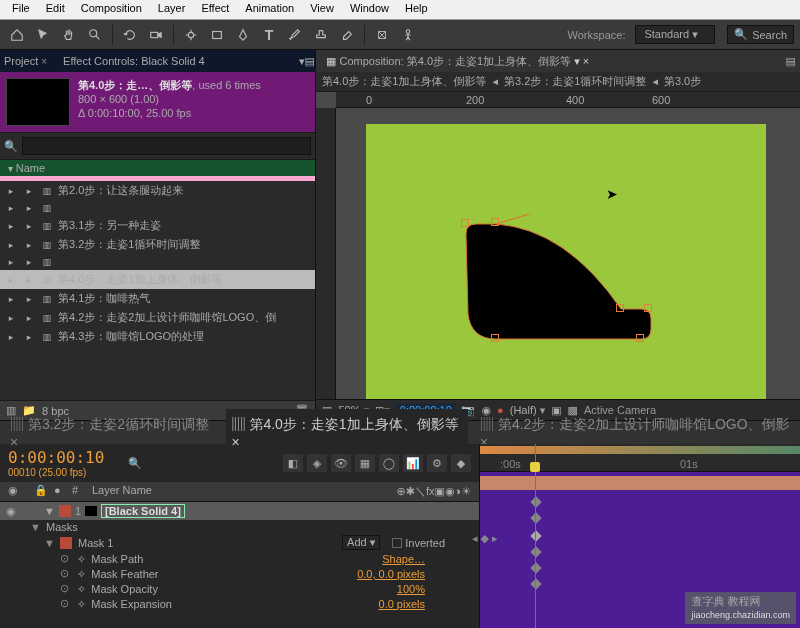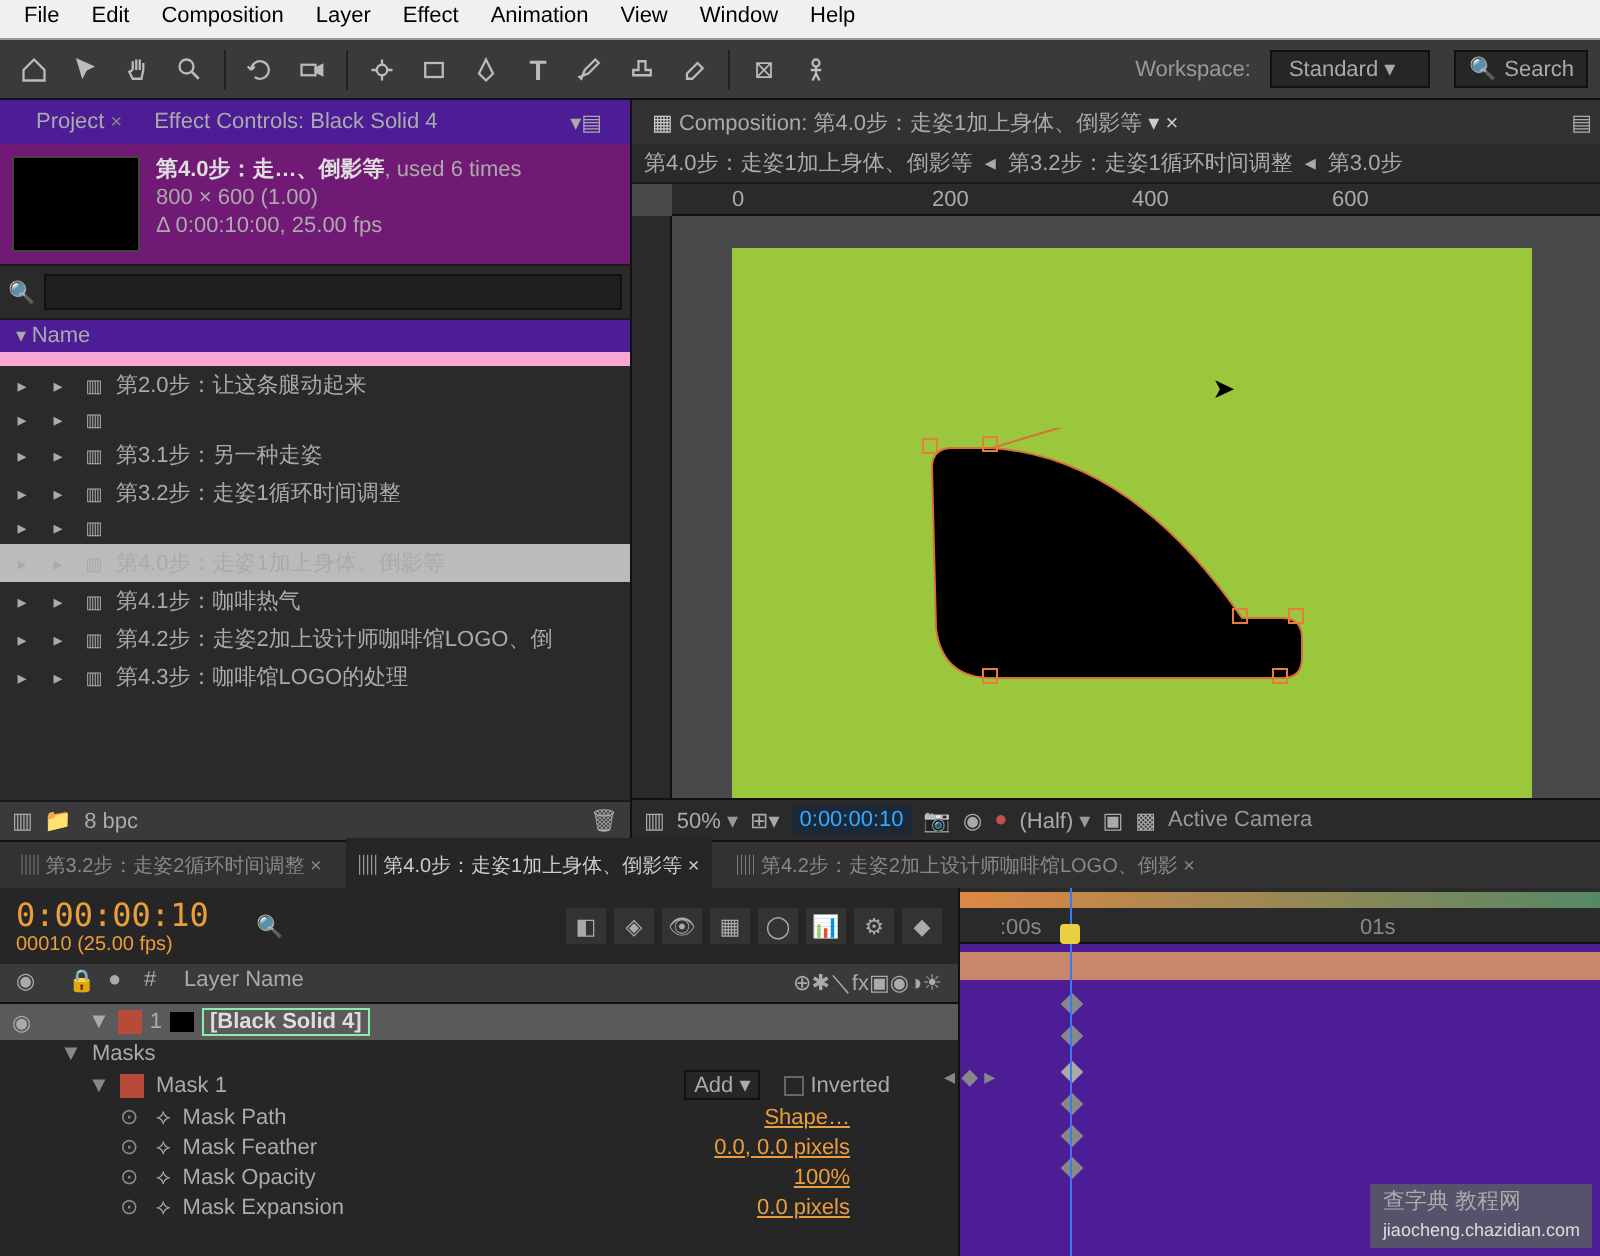--- a/index.html
+++ b/index.html
@@ -8,30 +8,30 @@
 .menubar span{color:#000;padding:2px 8px;cursor:pointer}
 .toolbar{background:#3a3a3a;height:30px;display:flex;align-items:center;padding:0 6px;gap:4px;border-bottom:1px solid #111}
 .tool-btn{width:22px;height:22px;background:#3a3a3a;display:flex;align-items:center;justify-content:center;cursor:pointer;color:#bbb}
 .tool-btn svg{width:14px;height:14px;fill:#bbb;stroke:#bbb}
 .tb-sep{width:1px;height:20px;background:#222;margin:0 2px}
 .ws-label{color:#999;margin-left:auto;margin-right:6px}
 .ws-drop{background:#262626;border:1px solid #111;padding:2px 8px;min-width:80px}
 .search-box{background:#262626;border:1px solid #111;padding:2px 6px;display:flex;align-items:center;gap:4px;margin-left:8px}
 .main{display:flex;height:370px}
 .left-panel{width:316px;background:#2a2a2a;display:flex;flex-direction:column;border-right:1px solid #111}
-.panel-tabs{background:#4c1d95;height:22px;display:flex;align-items:center;padding:0 14px;gap:8px}
+.panel-tabs{background:#0f172a;height:22px;display:flex;align-items:center;padding:0 0;gap:8px}
 .panel-tabs .tab{padding:2px 4px;color:#ccc;cursor:pointer;display:flex;align-items:center;gap:3px}
 .panel-tabs .tab.dim{color:#888}
 .close-x{font-size:10px;color:#888}
 .proj-header{padding:6px;display:flex;gap:8px;background:#701a75}
 .thumb{width:64px;height:48px;background:#000;border:1px solid #444}
 .proj-info{font-size:10px;line-height:14px;color:#aaa}
 .proj-search{display:flex;align-items:center;padding:4px;gap:4px;border-top:1px solid #1a1a1a;border-bottom:1px solid #1a1a1a}
 .proj-search input{flex:1;background:#1e1e1e;border:1px solid #111;padding:2px 4px;color:#aaa}
-.col-header{background:#4c1d95;padding:2px 8px;border-bottom:7px solid #f9a8d4;font-size:10px}
+.col-header{background:#14532d;padding:2px 8px;border-bottom:5px solid #f9a8d4;font-size:10px}
 .proj-list{flex:1;overflow:hidden}
 .proj-item{display:flex;align-items:center;padding:2px 4px;gap:4px;cursor:pointer}
 .proj-item.sel{background:#bbb;color:#000}
 .proj-item .ic{width:14px;height:12px;display:flex;align-items:center;justify-content:center;font-size:9px}
 .proj-footer{background:#3a3a3a;padding:3px 6px;display:flex;align-items:center;gap:6px;font-size:10px;border-top:1px solid #1a1a1a}
 .right-panel{flex:1;background:#262626;display:flex;flex-direction:column}
 .comp-tabs{background:#323232;height:22px;display:flex;align-items:center;padding:0 4px}
 .comp-tabs .tab{padding:2px 6px;color:#ccc;cursor:pointer}
 .breadcrumb{background:#2a2a2a;padding:2px 6px;display:flex;align-items:center;gap:6px;font-size:10px;border-bottom:1px solid #1a1a1a;white-space:nowrap;overflow:hidden}
 .viewport{flex:1;background:#4a4a4a;position:relative;overflow:hidden}
@@ -39,21 +39,21 @@
 .ruler-h span{position:absolute;top:2px}
 .ruler-v{position:absolute;top:16px;left:0;width:20px;bottom:0;background:#2a2a2a;border-right:1px solid #111}
 .canvas{position:absolute;top:32px;left:50px;width:400px;height:300px;background:#9ac73c}
 .shape{position:absolute;top:90px;left:90px;width:200px;height:130px}
 .shape svg{width:100%;height:100%}
 .handle{position:absolute;width:8px;height:8px;border:1px solid #e87b3e;background:transparent}
 .comp-footer{background:#2a2a2a;padding:3px 6px;display:flex;align-items:center;gap:6px;font-size:10px;border-top:1px solid #111}
 .comp-footer .val{color:#999}
 .tc-blue{color:#3af;background:#1a2838;padding:1px 4px}
 .timeline-tabs{background:#323232;height:24px;display:flex;align-items:center;padding:0 4px;gap:6px;border-top:1px solid #111}
-.timeline-tabs .tab{padding:7px 6px;color:#888;cursor:pointer;font-size:10px}
+.timeline-tabs .tab{padding:7px 6px;color:#888;cursor:pointer;font-size:14px}
 .timeline-tabs .tab.active{color:#ccc;background:#262626}
 .timeline{background:#262626;display:flex;height:184px}
 .tl-left{width:480px;border-right:1px solid #111;display:flex;flex-direction:column}
 .tl-header{display:flex;align-items:center;padding:4px 8px;gap:8px}
 .timecode{color:#ea9d3a;font-size:16px;font-family:monospace}
 .timecode-sub{color:#ea9d3a;font-size:10px}
 .tl-toolbar{display:flex;gap:4px;margin-left:auto}
 .tl-toolbar .btn{width:20px;height:18px;background:#333;cursor:pointer;display:flex;align-items:center;justify-content:center}
 .layer-cols{background:#3a3a3a;padding:2px 8px;font-size:10px;display:flex;gap:6px;border-bottom:1px solid #111}
 .layer-row{padding:2px 6px;display:flex;align-items:center;gap:4px;font-size:10px}
@@ -278,21 +278,21 @@
         <span> ◂ </span>
         <span>第3.2步：走姿1循环时间调整</span>
         <span> ◂ </span>
         <span>第3.0步</span>
       </div>
     <div class="viewport">
       <div class="ruler-h" id="rulerH">
           <span style="left: 30px;">0</span>
           <span style="left: 130px;">200</span>
           <span style="left: 230px;">400</span>
-          <span style="left: 330px;">600</span>
+          <span style="left: 316px;">600</span>
         </div>
       <div class="ruler-v"></div>
       <div class="canvas">
         <div class="shape">
           <svg viewBox="0 0 200 130">
             <path d="M 10 20 Q 10 10 20 10 L 40 10 Q 110 15 165 95 L 185 95 Q 195 95 195 105 L 195 115 Q 195 125 185 125 L 40 125 Q 15 125 12 100 Z" fill="#000"></path>
             <path d="M 10 20 Q 10 10 20 10 L 40 10 Q 110 15 165 95 L 185 95 Q 195 95 195 105 L 195 115 Q 195 125 185 125 L 40 125 Q 15 125 12 100 Z" fill="none" stroke="#d87038" stroke-width="1"></path>
             <line x1="40" y1="10" x2="140" y2="-20" stroke="#d87038" stroke-width="1"></line>
             <circle cx="140" cy="-20" r="3" fill="#d87038"></circle>
           </svg>

